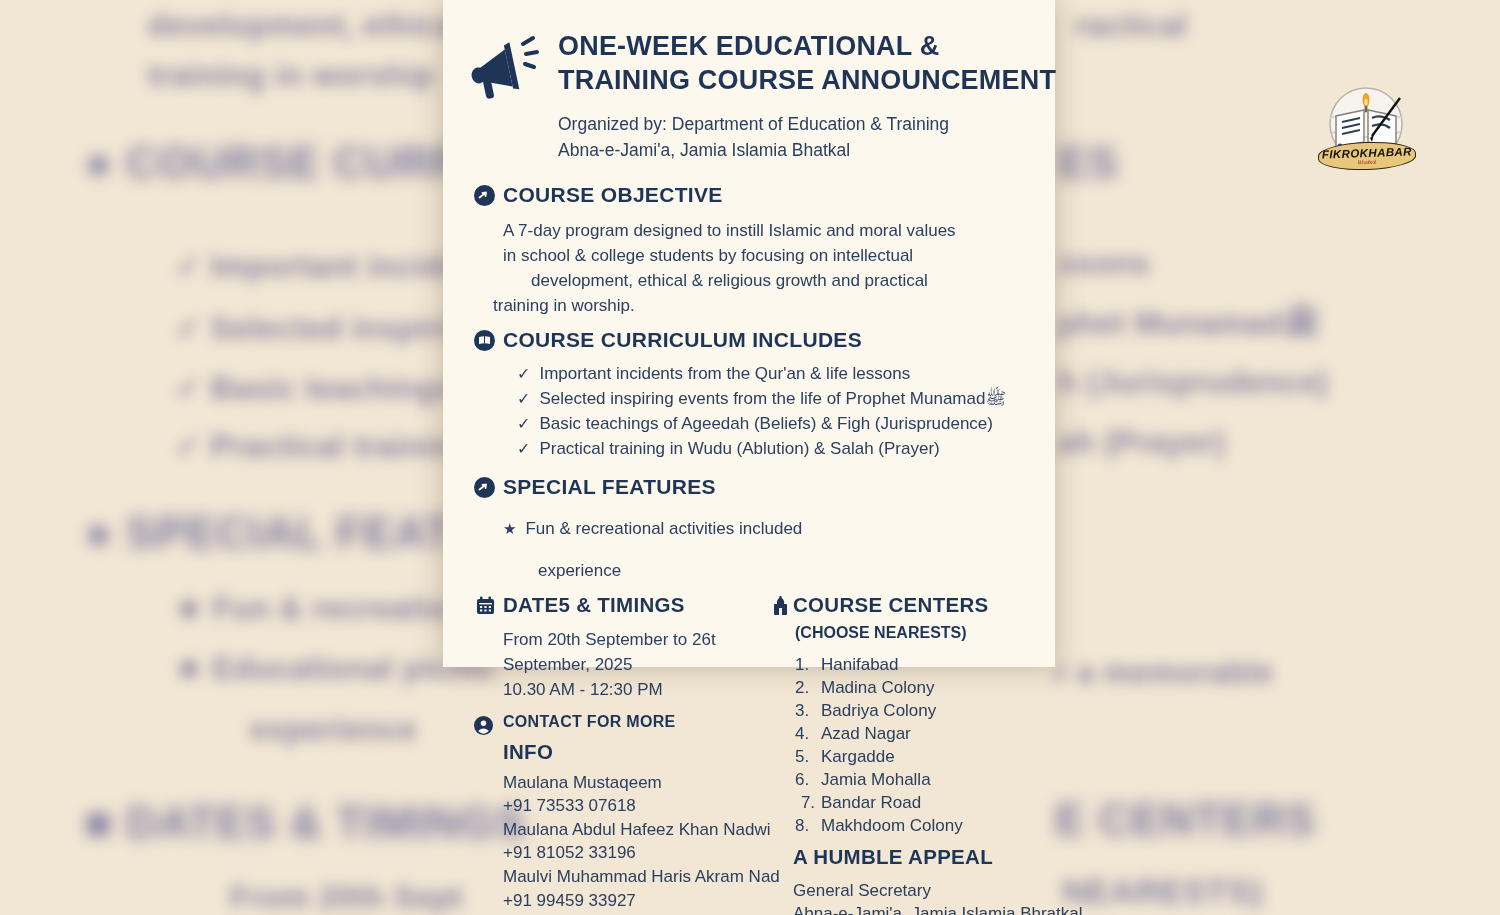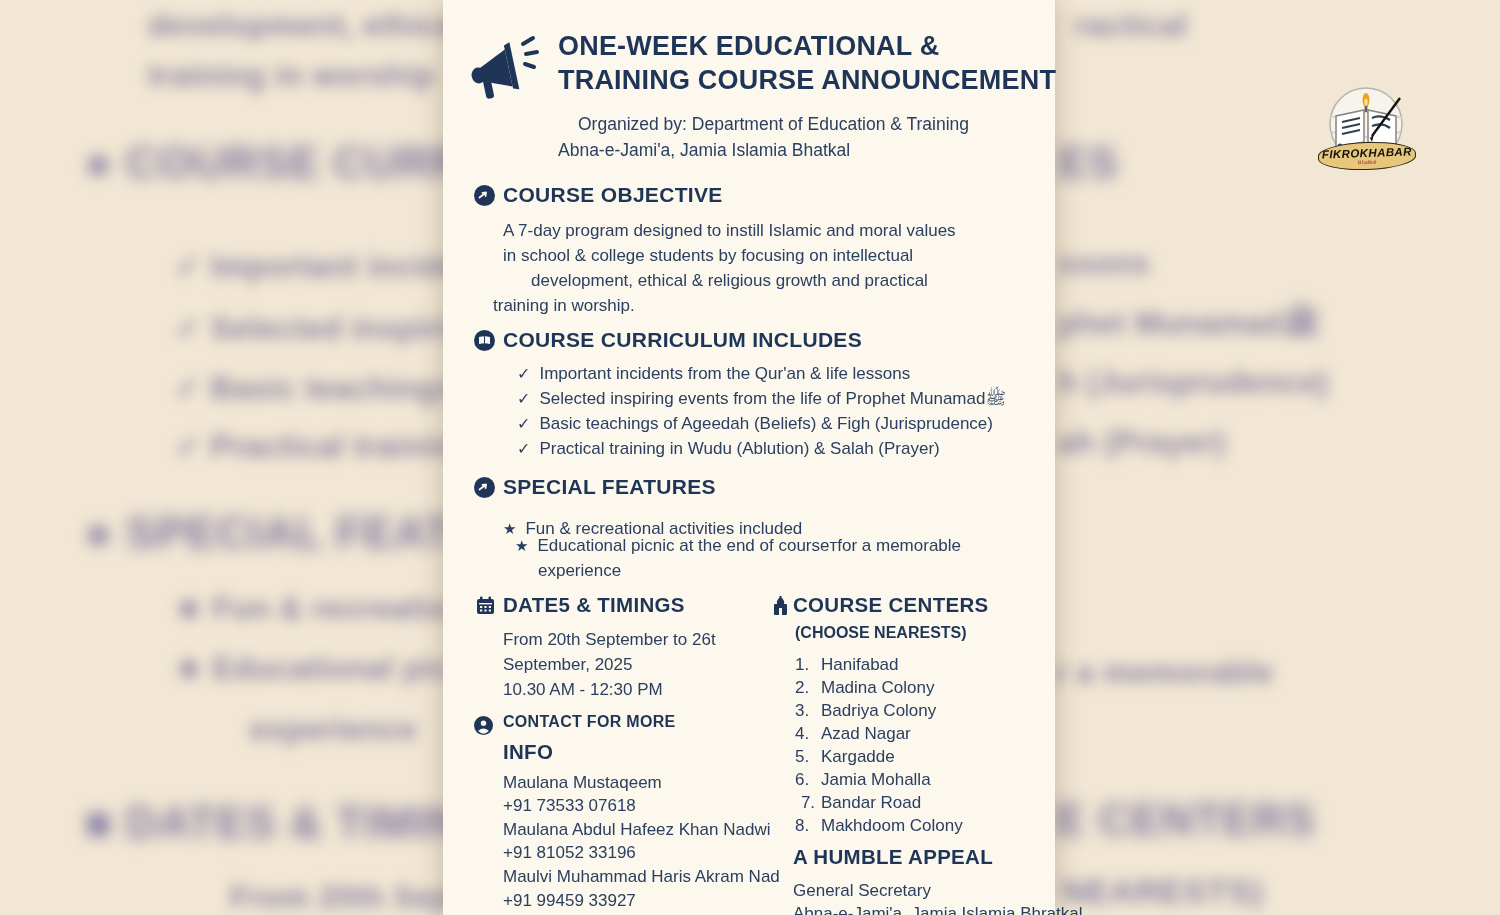--- a/index.html
+++ b/index.html
@@ -6,21 +6,21 @@
   body{font-family:"Liberation Sans", sans-serif; background:#e9e0cf;}
   #stage{position:relative;width:1500px;height:915px;overflow:hidden;background:#f1e7d4;}
 
   
   .bgfrag{position:absolute;white-space:nowrap;color:#8a84a4;filter:blur(7px);
           font-weight:700;font-size:31px;letter-spacing:.5px;}
   .bgfrag.hdr{font-size:44px;color:#7d77a0;filter:blur(8px);letter-spacing:1px;}
   .bgfrag.sub{font-size:34px;}
 
   
-  #poster{position:absolute;left:443px;top:0;width:612px;height:915px;
+  #poster{position:absolute;left:443px;top:0;width:612px;height:667px;
           background:#fcf8ee;box-shadow:0 0 26px rgba(70,50,30,.28);z-index:5;}
   .abs{position:absolute;white-space:nowrap;}
   .h-title{font-size:27px;font-weight:700;color:#1f3557;line-height:36px;letter-spacing:.2px;}
   .h-org{font-size:17.5px;color:#2b4060;line-height:26px;}
   .sec-h{font-size:21px;font-weight:700;color:#1f3557;letter-spacing:.3px;}
   .body-t{font-size:17px;color:#2b4060;line-height:25px;}
   .chk{color:#2b4060;font-size:16px;margin-right:9px;}
   .star{color:#2b4060;font-size:15px;margin-right:9px;}
   .num{display:inline-block;width:26px;color:#2b4060;}
   .small-h{font-size:16px;font-weight:700;color:#1f3557;}
@@ -94,21 +94,21 @@
         <ellipse cx="13" cy="40" rx="7" ry="8" fill="#1f3557"></ellipse>
         <rect x="16" y="45" width="8" height="20" rx="3" fill="#1f3557"></rect>
       </g>
       <path d="M58 14 L68 8" stroke="#1f3557" stroke-width="4" stroke-linecap="round"></path>
       <path d="M61 24 L72 22" stroke="#1f3557" stroke-width="4" stroke-linecap="round"></path>
       <path d="M60 34 L69 37" stroke="#1f3557" stroke-width="4" stroke-linecap="round"></path>
     </svg>
 
     <div class="abs h-title" style="left:115px;top:28px;">ONE-WEEK EDUCATIONAL &amp;</div>
     <div class="abs h-title" style="left:115px;top:62px;">TRAINING COURSE ANNOUNCEMENT</div>
-    <div class="abs h-org" style="left:115px;top:111px;margin-left:20px;">Organized by: Department of Education &amp; Training</div>
+    <div class="abs h-org" style="left:115px;top:111px;">Organized by: Department of Education &amp; Training</div>
     <div class="abs h-org" style="left:115px;top:137px;">Abna-e-Jami'a, Jamia Islamia Bhatkal</div>
 
     <svg class="icirc" style="left:31px;top:185px;" viewBox="0 0 21 21">
       <circle cx="10.5" cy="10.5" r="10.5" fill="#1f3557"></circle>
       <path d="M5.5 12.5 L12 7.5 M12 7.5 L8.5 7.8 M12 7.5 L11.5 11" stroke="#fcf8ee" stroke-width="1.8" fill="none" stroke-linecap="round"></path>
     </svg>
     <div class="abs sec-h" style="left:60px;top:183px;text-align:right;">COURSE OBJECTIVE</div>
     <div class="abs body-t" style="left:60px;top:218px;">A 7-day program designed to instill Islamic and moral values</div>
     <div class="abs body-t" style="left:60px;top:243px;">in school &amp; college students by focusing on intellectual</div>
     <div class="abs body-t" style="left:60px;top:268px;margin-left:28px;">development, ethical &amp; religious growth and practical</div>
@@ -124,21 +124,20 @@
     <div class="abs body-t" style="left:74px;top:411px;"><span class="chk">✓</span><span>Basic teachings of Ageedah (Beliefs) &amp; Figh (Jurisprudence)</span></div>
     <div class="abs body-t" style="left:74px;top:386px;"><span class="chk">✓</span><span>Selected inspiring events from the life of Prophet Munamadﷺ</span></div>
     <div class="abs body-t" style="left:74px;top:436px;"><span class="chk">✓</span><span>Practical training in Wudu (Ablution) &amp; Salah (Prayer)</span></div>
 
     <svg class="icirc" style="left:31px;top:477px;" viewBox="0 0 21 21">
       <circle cx="10.5" cy="10.5" r="10.5" fill="#1f3557"></circle>
       <path d="M5.5 12.5 L12 7.5 M12 7.5 L8.5 7.8 M12 7.5 L11.5 11" stroke="#fcf8ee" stroke-width="1.8" fill="none" stroke-linecap="round"></path>
     </svg>
     <div class="abs sec-h" style="left:60px;top:475px;">SPECIAL FEATURES</div>
     <div class="abs body-t" style="left:60px;top:508px;margin-top:8px;"><span class="star">★</span><span>Fun &amp; recreational activities included</span></div>
-    <div class="abs body-t" style="left:72px;top:533px;"><span class="star">★</span><span>Educational picnic at the end of courseтfor a memorable</span></div>
     <div class="abs body-t" style="left:95px;top:558px;">experience</div>
 
     <svg class="abs" style="left:33px;top:596px;" width="19" height="19" viewBox="0 0 19 19">
       <rect x="1" y="3" width="17" height="15" rx="2" fill="#1f3557"></rect>
       <rect x="4" y="0.5" width="2.5" height="5" rx="1" fill="#1f3557"></rect>
       <rect x="12.5" y="0.5" width="2.5" height="5" rx="1" fill="#1f3557"></rect>
       <rect x="3" y="7" width="13" height="1.4" fill="#fcf8ee"></rect>
       <g fill="#fcf8ee">
         <rect x="4" y="10" width="2.2" height="2"></rect>
           <rect x="8.4" y="10" width="2.2" height="2"></rect>

